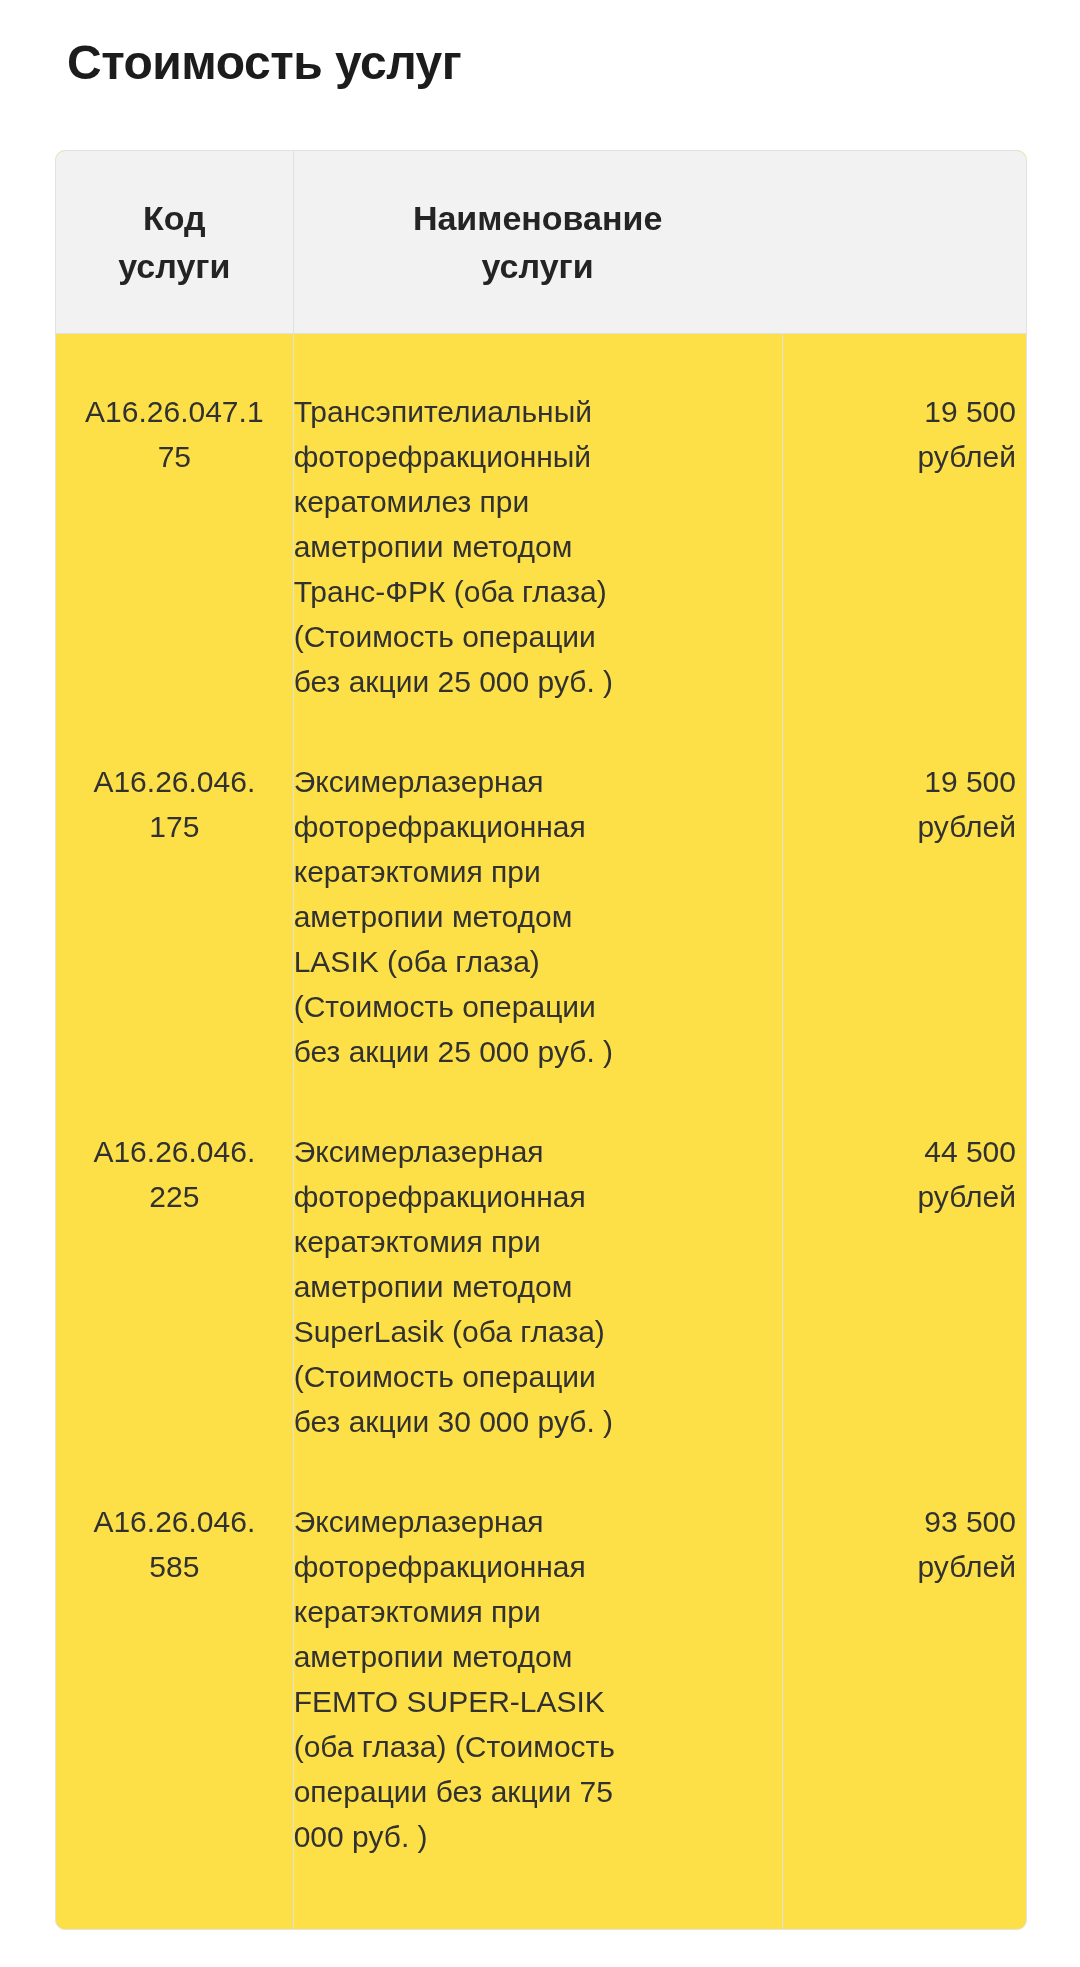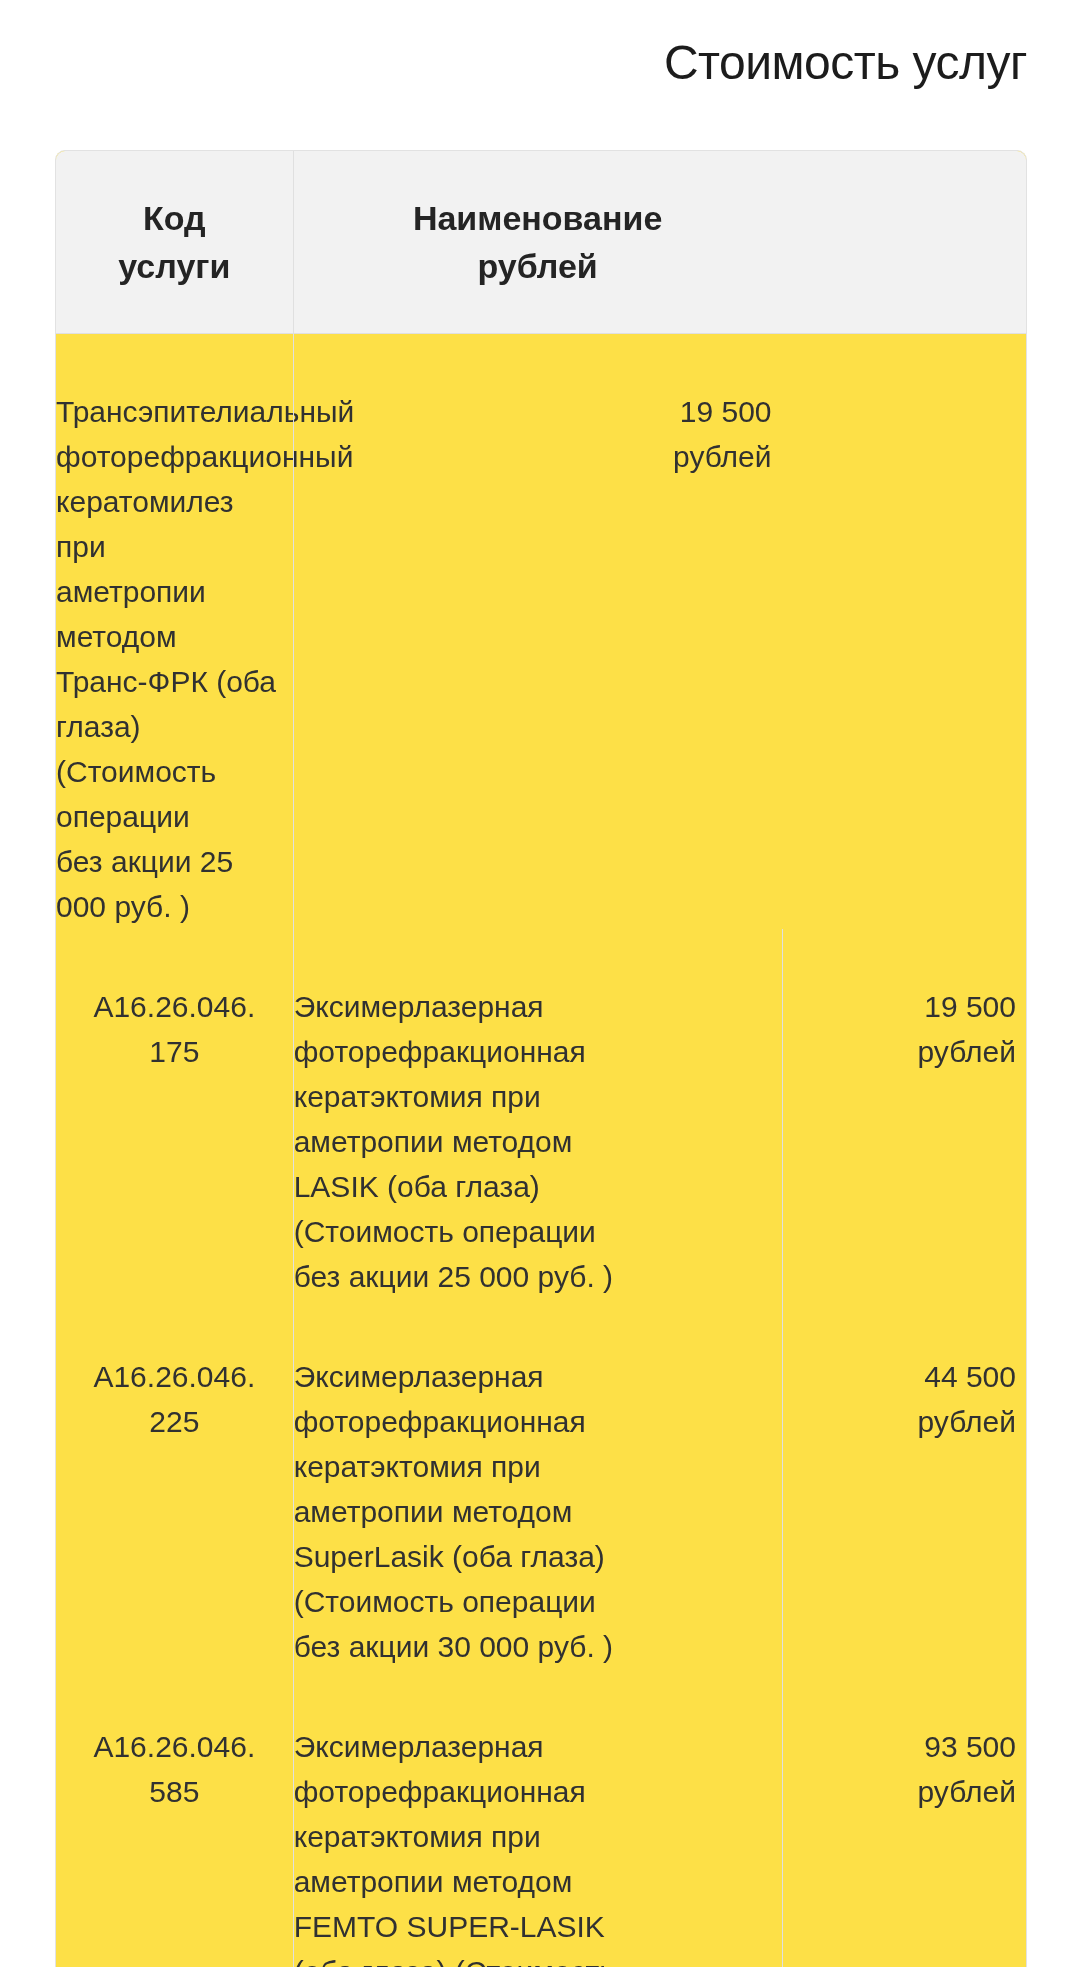--- a/index.html
+++ b/index.html
@@ -14,24 +14,23 @@
     box-sizing: border-box;
   }
   .page {
     padding: 34px 53px 36px 55px;
     box-sizing: border-box;
   }
   .page-title {
     margin: 0 0 58px 12px;
     font-size: 48px;
     line-height: 58px;
-    font-weight: 400;
+    font-weight: 700;
     letter-spacing: -0.5px;
     color: #1c1c1c;
-    text-align: right;
   }
   .price-table {
     border: 1px solid #e2e2e2;
     border-radius: 10px;
     overflow: hidden;
     background: #fde047;
   }
   .thead {
     display: grid;
     grid-template-columns: 24.4% 50.4% 25.2%;
@@ -92,26 +91,28 @@
 <div class="page">
 
   <h1 class="page-title">Стоимость услуг</h1>
 
   <div class="price-table">
 
     <div class="thead">
       <div class="th">Код
 услуги</div>
       <div class="th">Наименование
-рублей</div>
+услуги</div>
     </div>
 
     <div class="tbody" id="tbody">
 
         <div class="trow">
+          <div class="cell code">A16.26.047.1
+75</div>
           <div class="cell name">Трансэпителиальный
 фоторефракционный
 кератомилез при
 аметропии методом
 Транс-ФРК (оба глаза)
 (Стоимость операции
 без акции 25 000 руб. )</div>
           <div class="cell price">19 500
 рублей</div>
         </div>

